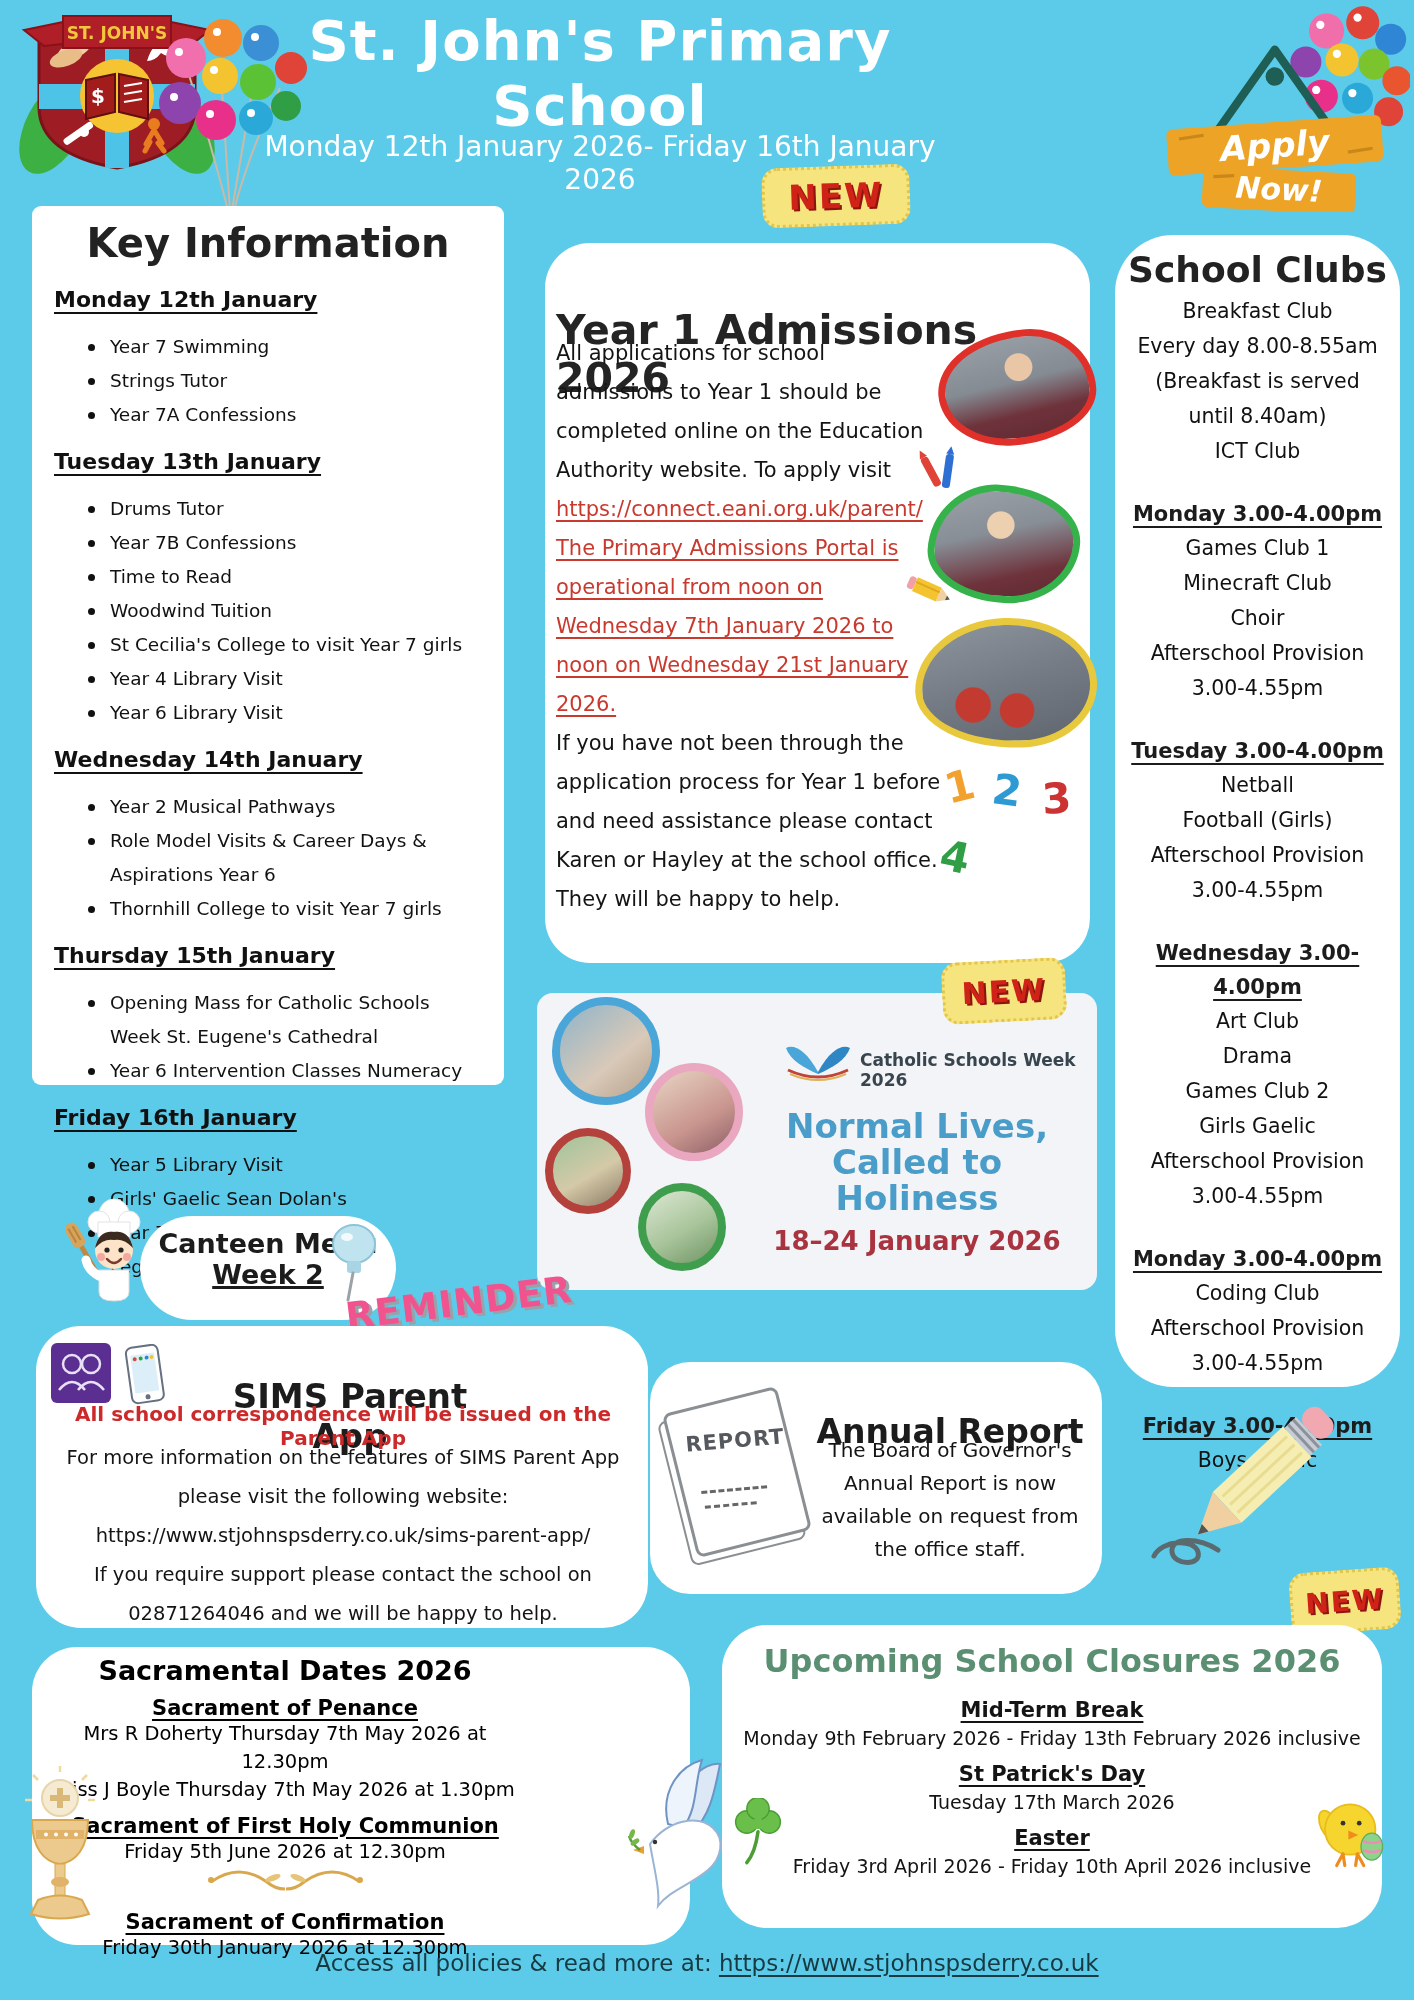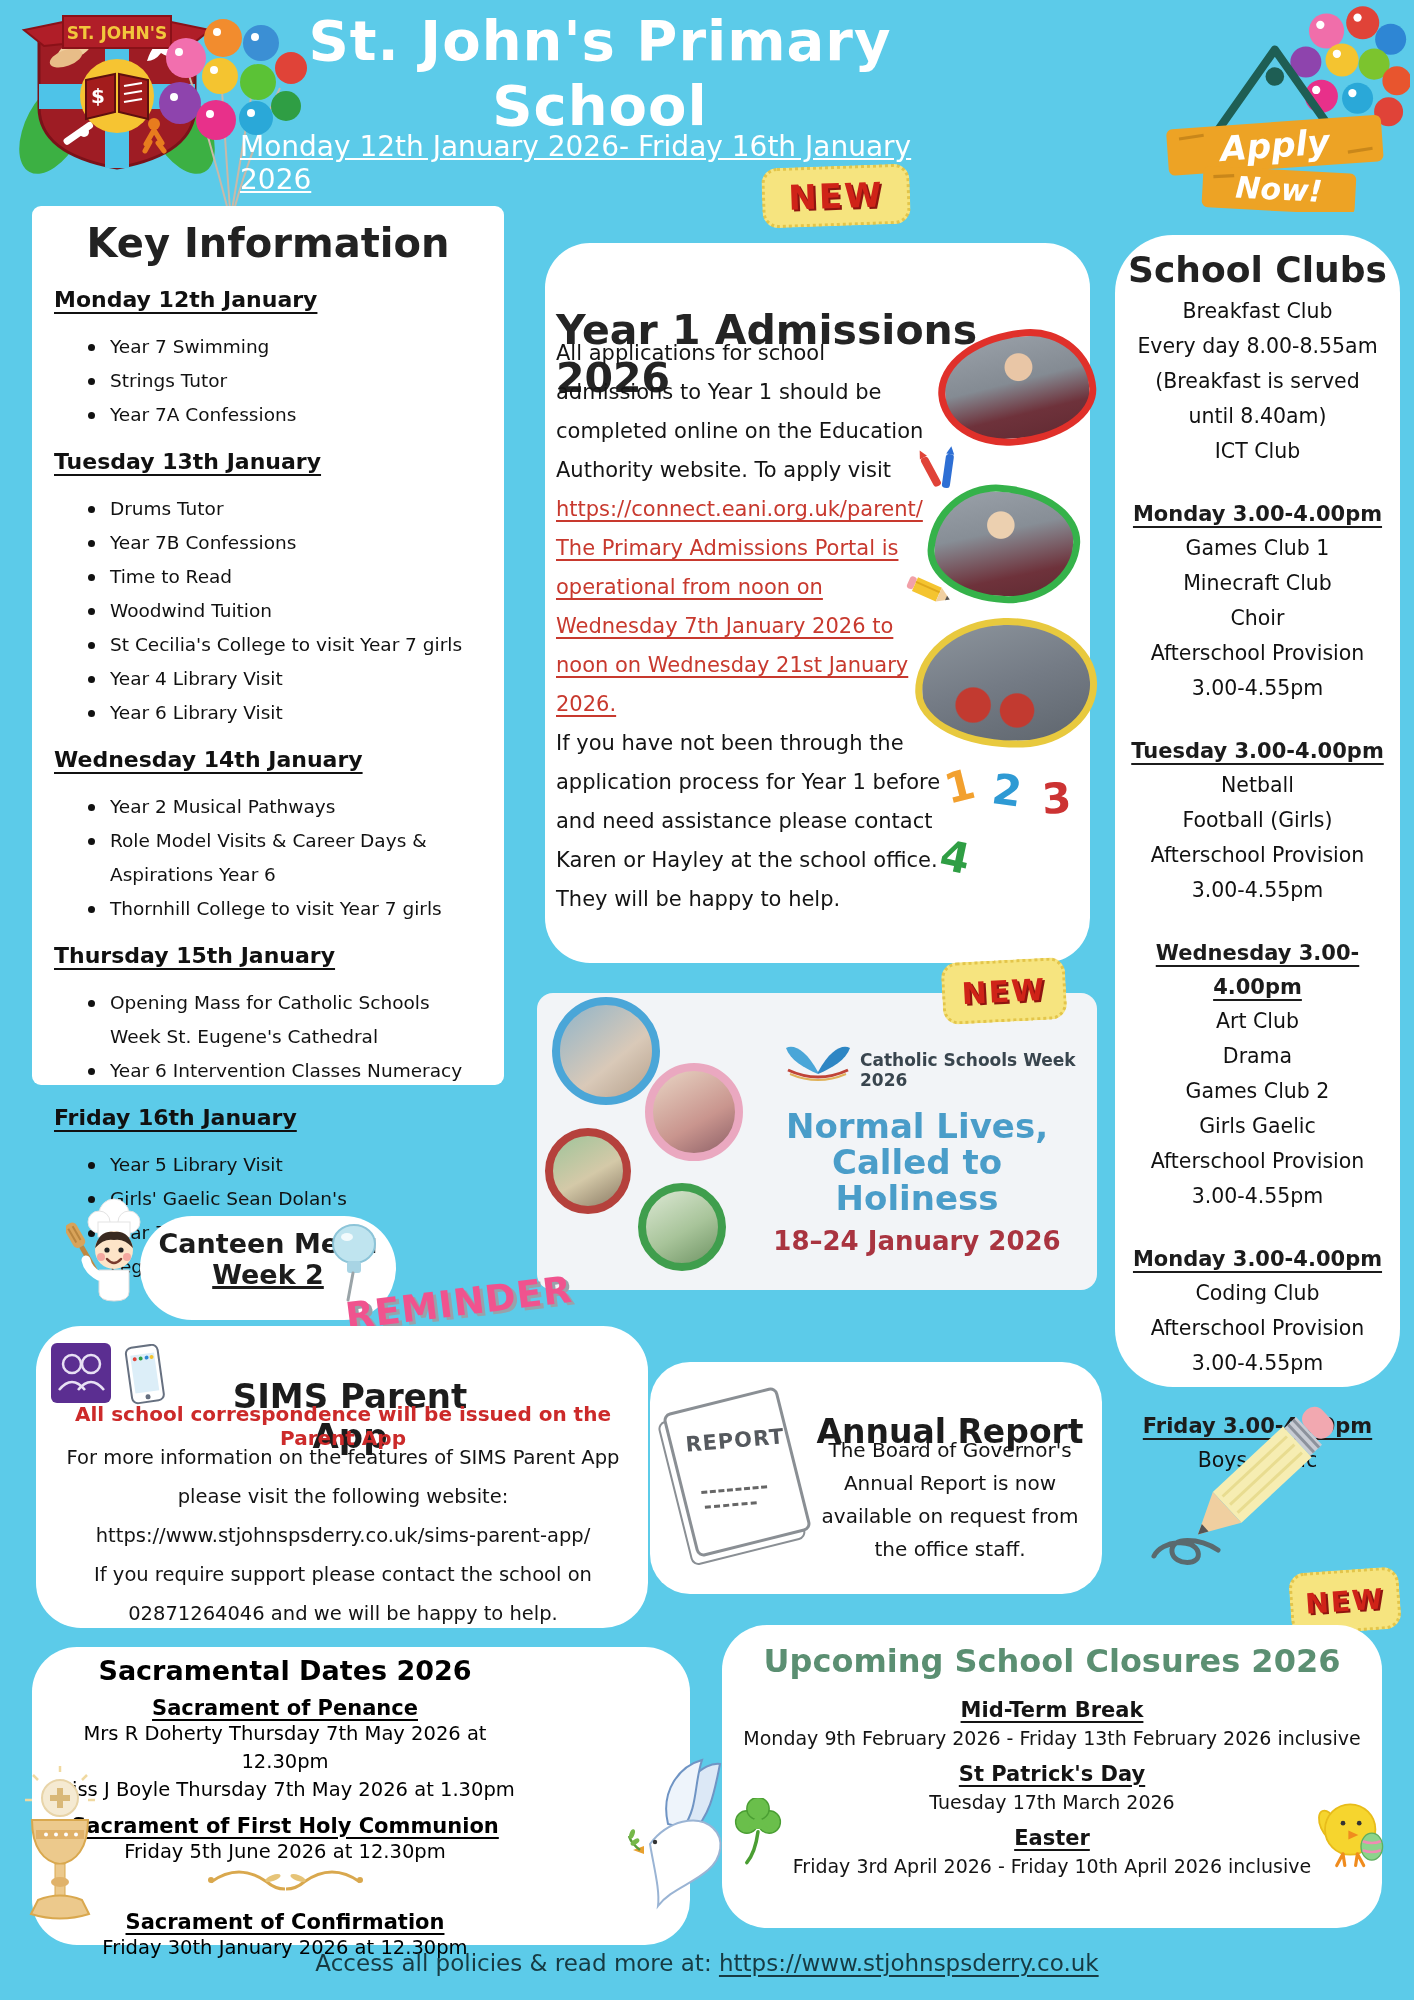--- a/index.html
+++ b/index.html
@@ -5,22 +5,22 @@
   html,body{margin:0;padding:0;}
   .page{position:relative;width:1414px;height:2000px;background:#5ccbe9;overflow:hidden;
         font-family:"DejaVu Sans","Liberation Sans",sans-serif;color:#1c1c1c;}
   .abs{position:absolute;}
   .panel{position:absolute;background:#ffffff;}
   
   .h-title{position:absolute;left:240px;top:8px;width:720px;text-align:center;color:#ffffff;
            font-size:56px;font-weight:600;letter-spacing:1px;}
   .h-sub{position:absolute;left:240px;top:78px;width:720px;text-align:center;color:#ffffff;
          font-size:44px;font-weight:600;}
-  .h-date{position:absolute;left:240px;top:130px;width:720px;text-align:left;color:#ffffff;
-          font-size:28px;font-weight:500;text-decoration:underline;}
+  .h-date{position:absolute;left:240px;top:130px;width:720px;text-align:center;color:#ffffff;
+          font-size:28px;font-weight:500;}
   
   .new-badge{position:absolute;background:#f6e47f;border:3px dotted #e3c54a;border-radius:16px;
              display:flex;align-items:center;justify-content:center;font-weight:800;color:#cf2318;
              text-shadow:2px 2px 0 #8e1410;letter-spacing:2px;}
   
   .ki{left:32px;top:206px;width:472px;height:879px;border-radius:9px;}
   .ki h2{margin:14px 10px 16px;text-align:center;font-size:40px;font-weight:600;color:#222;}
   .ki-content{padding:0 18px 0 22px;}
   .ki-heading{font-size:22px;line-height:36px;font-weight:600;color:#111;
               text-decoration:underline;text-decoration-thickness:2px;text-underline-offset:5px;}

